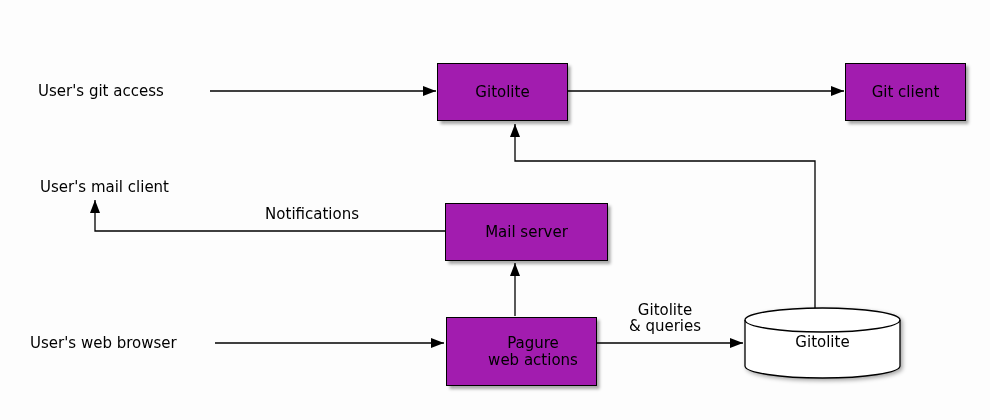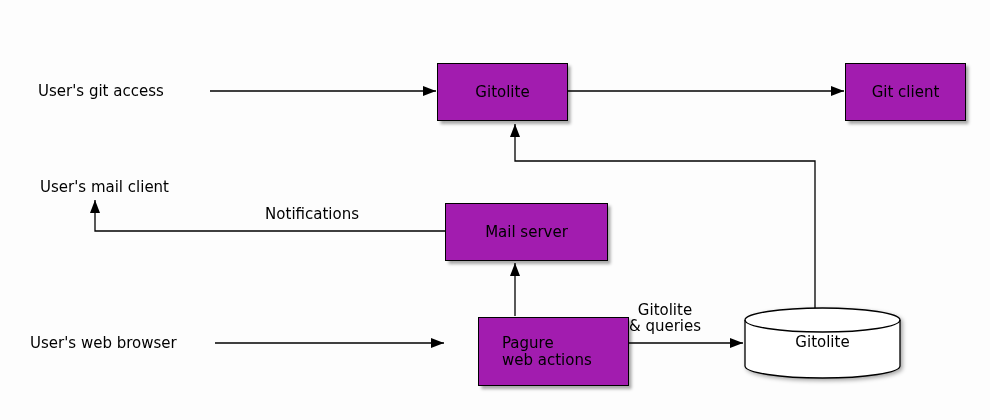--- a/index.html
+++ b/index.html
@@ -24,24 +24,23 @@
     justify-content:center;
     font-size:15px;
     line-height:17px;
   }
   .node-gitolite{left:437px;top:63px;width:131px;height:58px;}
   .node-git-repos{left:845px;top:63px;width:121px;height:58px;}
   .node-mail-server{left:445px;top:203px;width:163px;height:58px;}
   .node-pagure{
     left:446px;top:317px;width:151px;height:69px;
     flex-direction:column;
-    align-items:flex-start;
+    align-items:center;
     justify-content:center;
     padding-left:23px;
-    margin-left:32px;
   }
   .label{
     position:absolute;
     font-size:15px;
     line-height:17px;
     white-space:nowrap;
   }
   .label-git-actions{left:38px;top:83px;}
   .label-mail-client{left:40px;top:179px;}
   .label-web-browser{left:30px;top:335px;}

